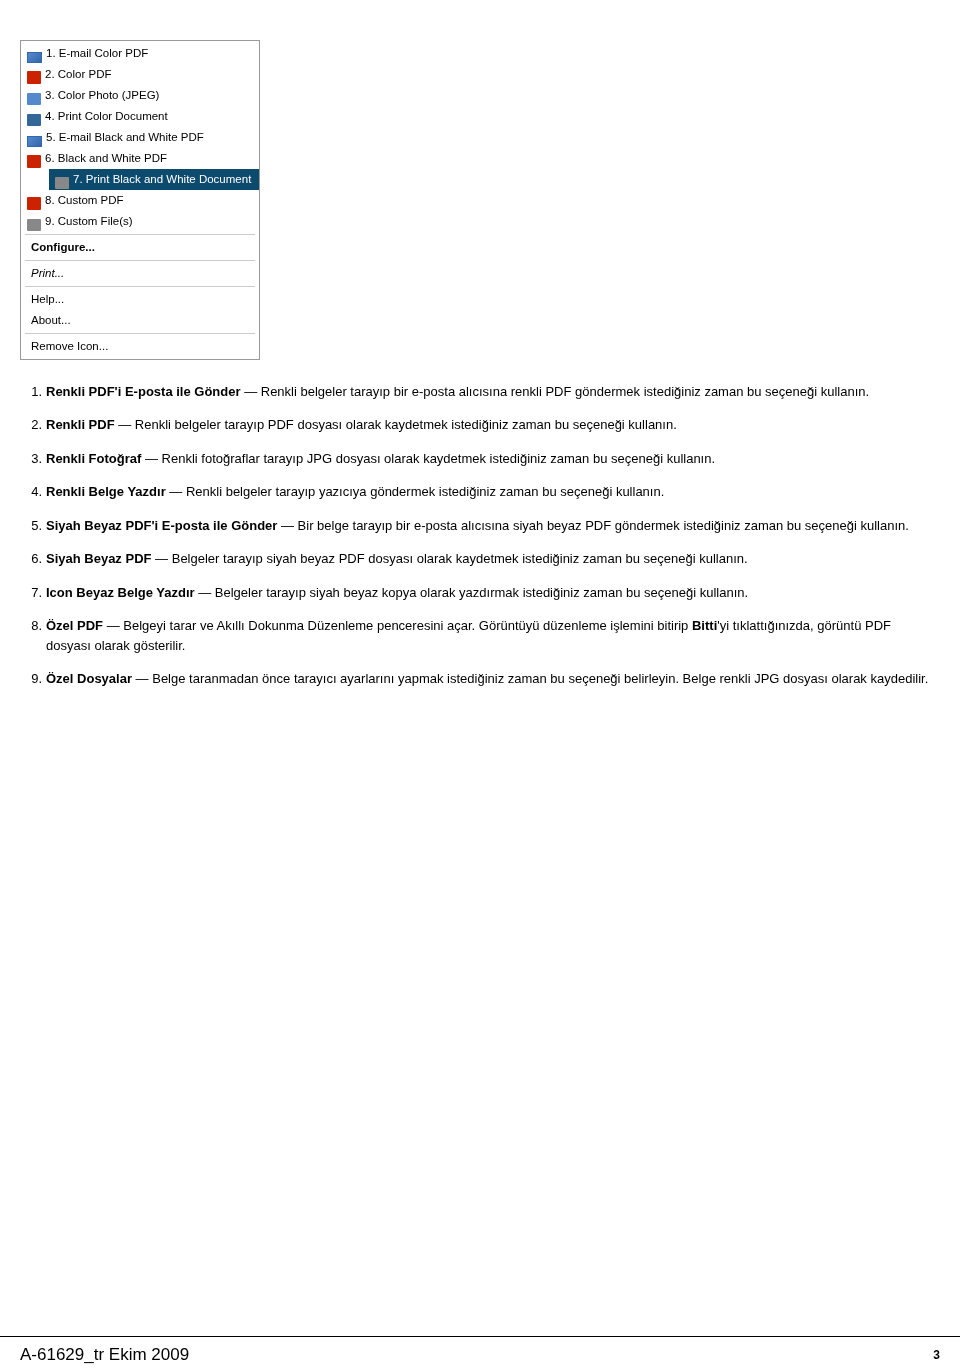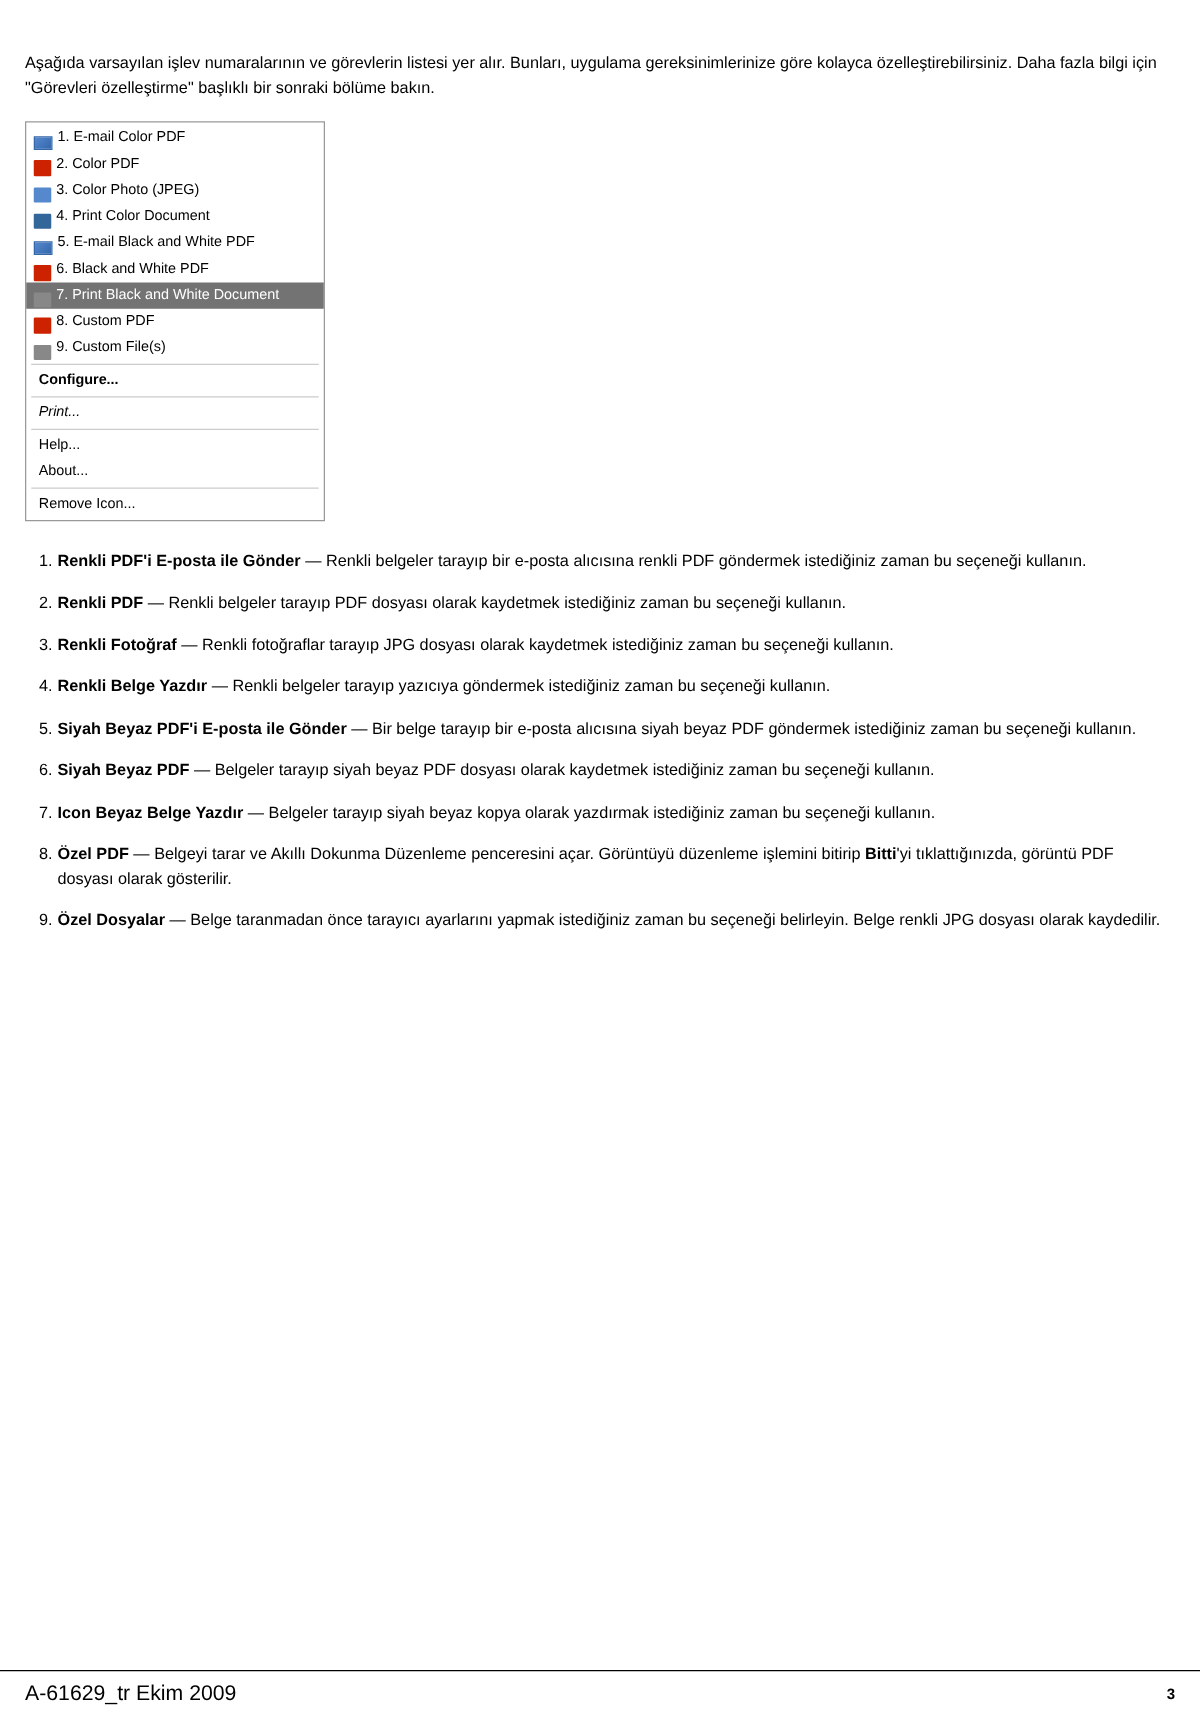--- a/index.html
+++ b/index.html
@@ -129,22 +129,23 @@
     .mrow {
       display: flex;
       align-items: flex-end;
       padding: 1px 6px 1px 6px;
       font-size: 11.5px;
       line-height: 1.65;
       white-space: nowrap;
     }
 
     .mrow.highlighted-row {
-      background: #737373;
+      background: #0c4a6e;
       color: #fff;
+      margin-left: 28px;
     }
 
     .mrow-label {
       font-size: 11.5px;
     }
 
     .msep {
       height: 1px;
       background: #ccc;
       margin: 2px 4px;
@@ -152,21 +153,20 @@
   </style>
 </head>
 <body>
 
 <div class="page-container">
   <div class="main-content">
 
 
     <div class="content-area">
 
-      <p class="intro-text">Aşağıda varsayılan işlev numaralarının ve görevlerin listesi yer alır. Bunları, uygulama gereksinimlerinize göre kolayca özelleştirebilirsiniz. Daha fazla bilgi için "Görevleri özelleştirme" başlıklı  bir sonraki bölüme bakın.</p>
 
       <div class="menu-box">
         <div class="menu-rows">
 
           <div class="mrow">
             <span class="ico" style="display:inline-block;width:15px;height:11px;margin-right:4px;background:linear-gradient(135deg,#5588cc 0%,#3366aa 100%);clip-path:none;border:1px solid #3366aa;flex-shrink:0;"></span>
             <span class="mrow-label">1. E-mail Color PDF</span>
           </div>
 
           <div class="mrow">

